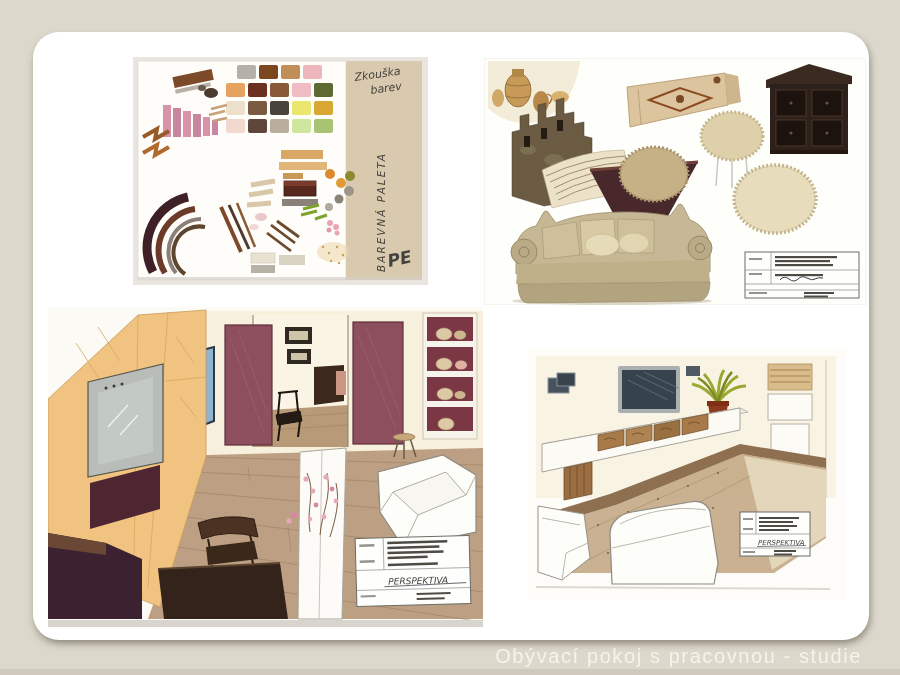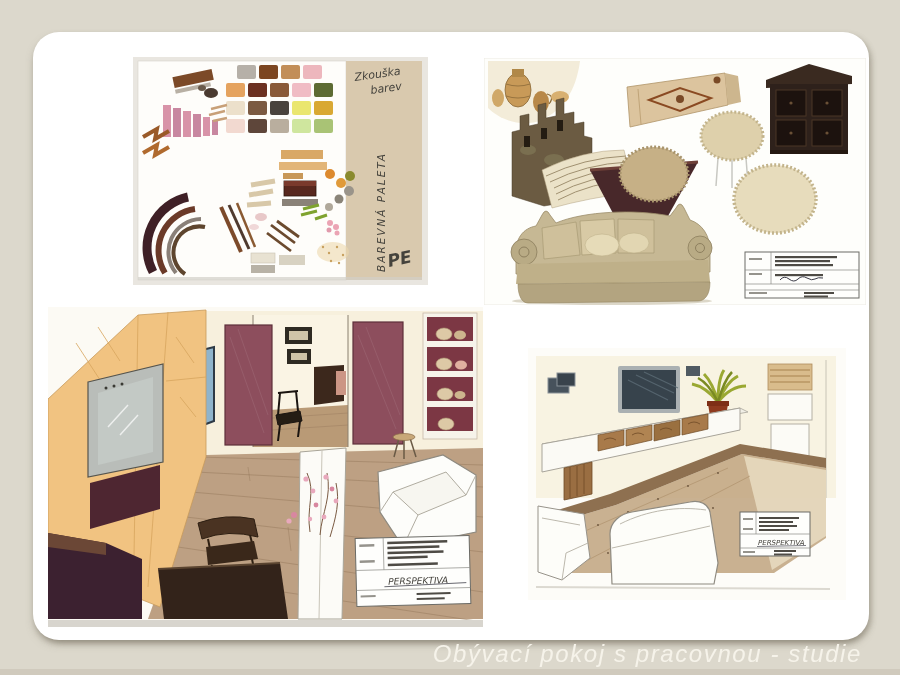--- a/index.html
+++ b/index.html
@@ -15,23 +15,22 @@
     box-shadow:0 5px 9px -2px rgba(105,98,82,.55), 3px 3px 5px rgba(130,124,106,.35);
   }
   .panel{position:absolute;}
   .panel svg{display:block;width:100%;height:100%;}
   #p1{left:100px;top:25px;width:295px;height:228px;}
   #p2{left:451px;top:26px;width:382px;height:247px;}
   #p3{left:15px;top:275px;width:435px;height:320px;}
   #p4{left:495px;top:316px;width:318px;height:252px;}
   .caption{
     position:absolute;right:38px;bottom:7px;
-    font-size:24px;letter-spacing:1.6px;color:#f6f3ea;
+    font-size:20px;letter-spacing:1.6px;color:#f6f3ea;
     font-weight:400;
-    font-style:italic;
   }
   .bottom-shade{
     position:absolute;left:0;bottom:0;width:900px;height:6px;
     background:#c6c0b0;opacity:.55;
   }
   .hand{font-family:"DejaVu Sans", sans-serif;font-style:italic;fill:#44423c;}
   .tbar{fill:#4e4b45;}
   .lbar{fill:#95938c;}
   .tb-frame{fill:#fefefc;stroke:#6b6b66;stroke-width:1;}
   .tb-line{stroke:#8a8a84;stroke-width:.7;}

